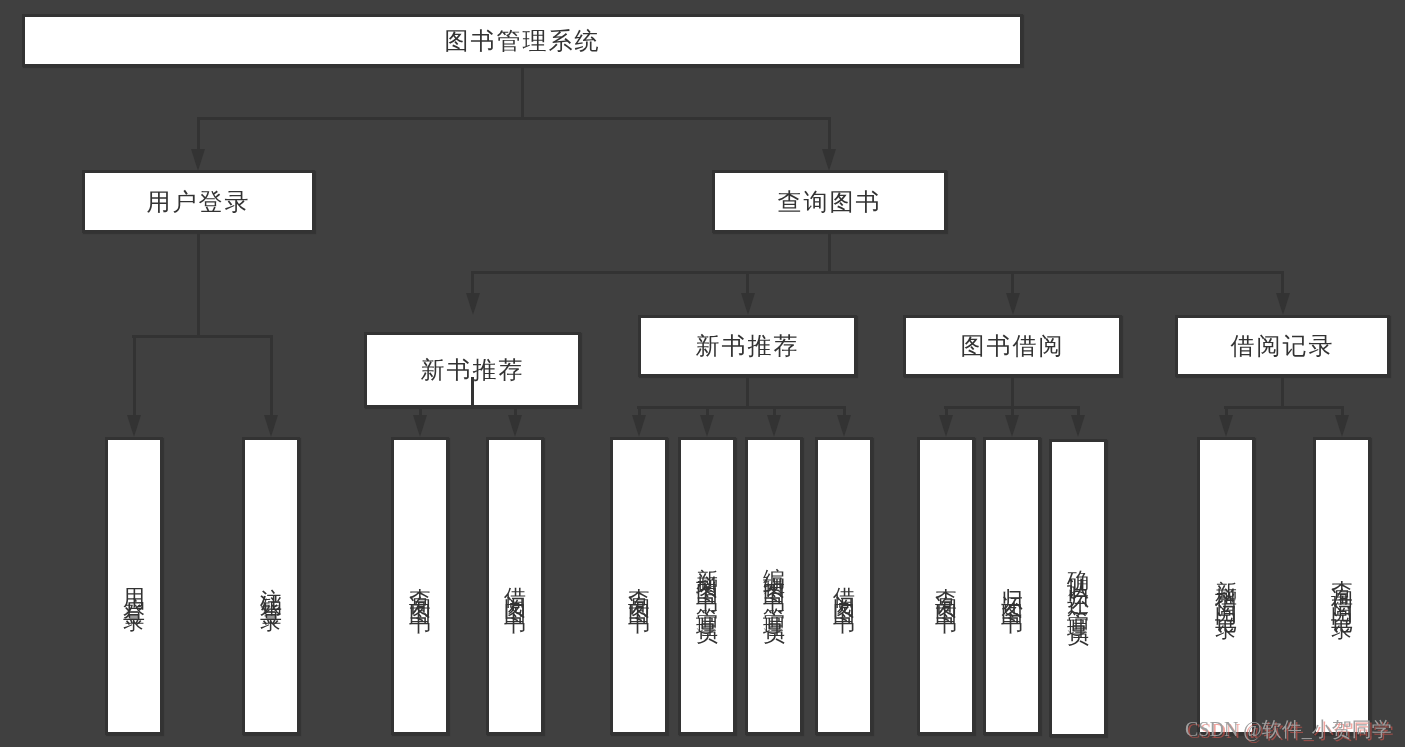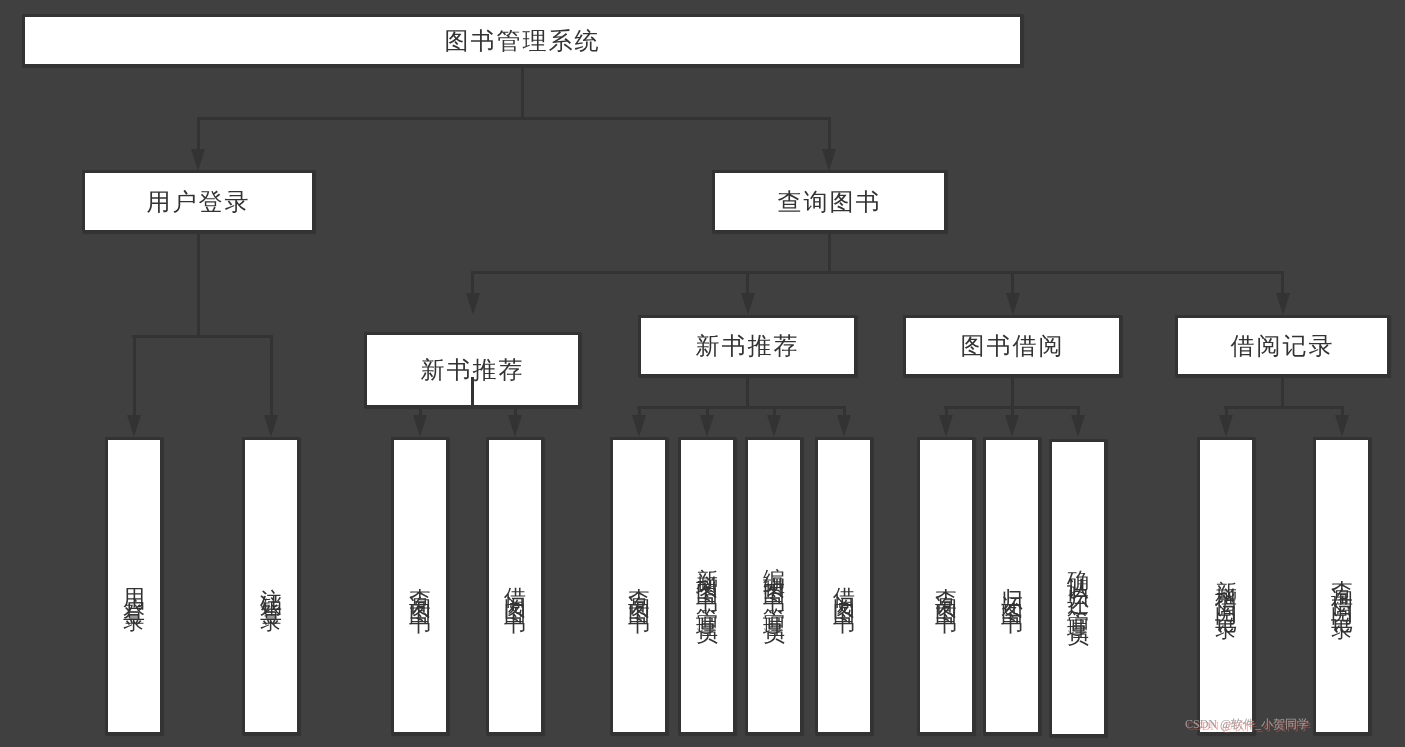--- a/index.html
+++ b/index.html
@@ -22,21 +22,21 @@
     writing-mode:vertical-rl;line-height:1;font-size:22px;color:#333333;
     letter-spacing:8px;white-space:nowrap;
   }
   .line{position:absolute;background:#333333;}
   .arrow{
     position:absolute;width:0;height:0;
     border-left:7px solid transparent;border-right:7px solid transparent;
     border-top:22px solid #333333;
   }
   #watermark{
-    position:absolute;left:1185px;top:716px;font-size:12px;color:#9e9e9e;
+    position:absolute;left:1185px;top:716px;font-size:20px;color:#9e9e9e;
     text-shadow:2px 2px 0 rgba(230,90,80,0.55);white-space:nowrap;z-index:5;
   }
 </style>
 </head>
 <body>
 
 <div id="stage">
 
   <div class="hnode" style="left:22px;top:14px;width:1001px;height:53px;">
     <span class="hlabel">图书管理系统</span>

